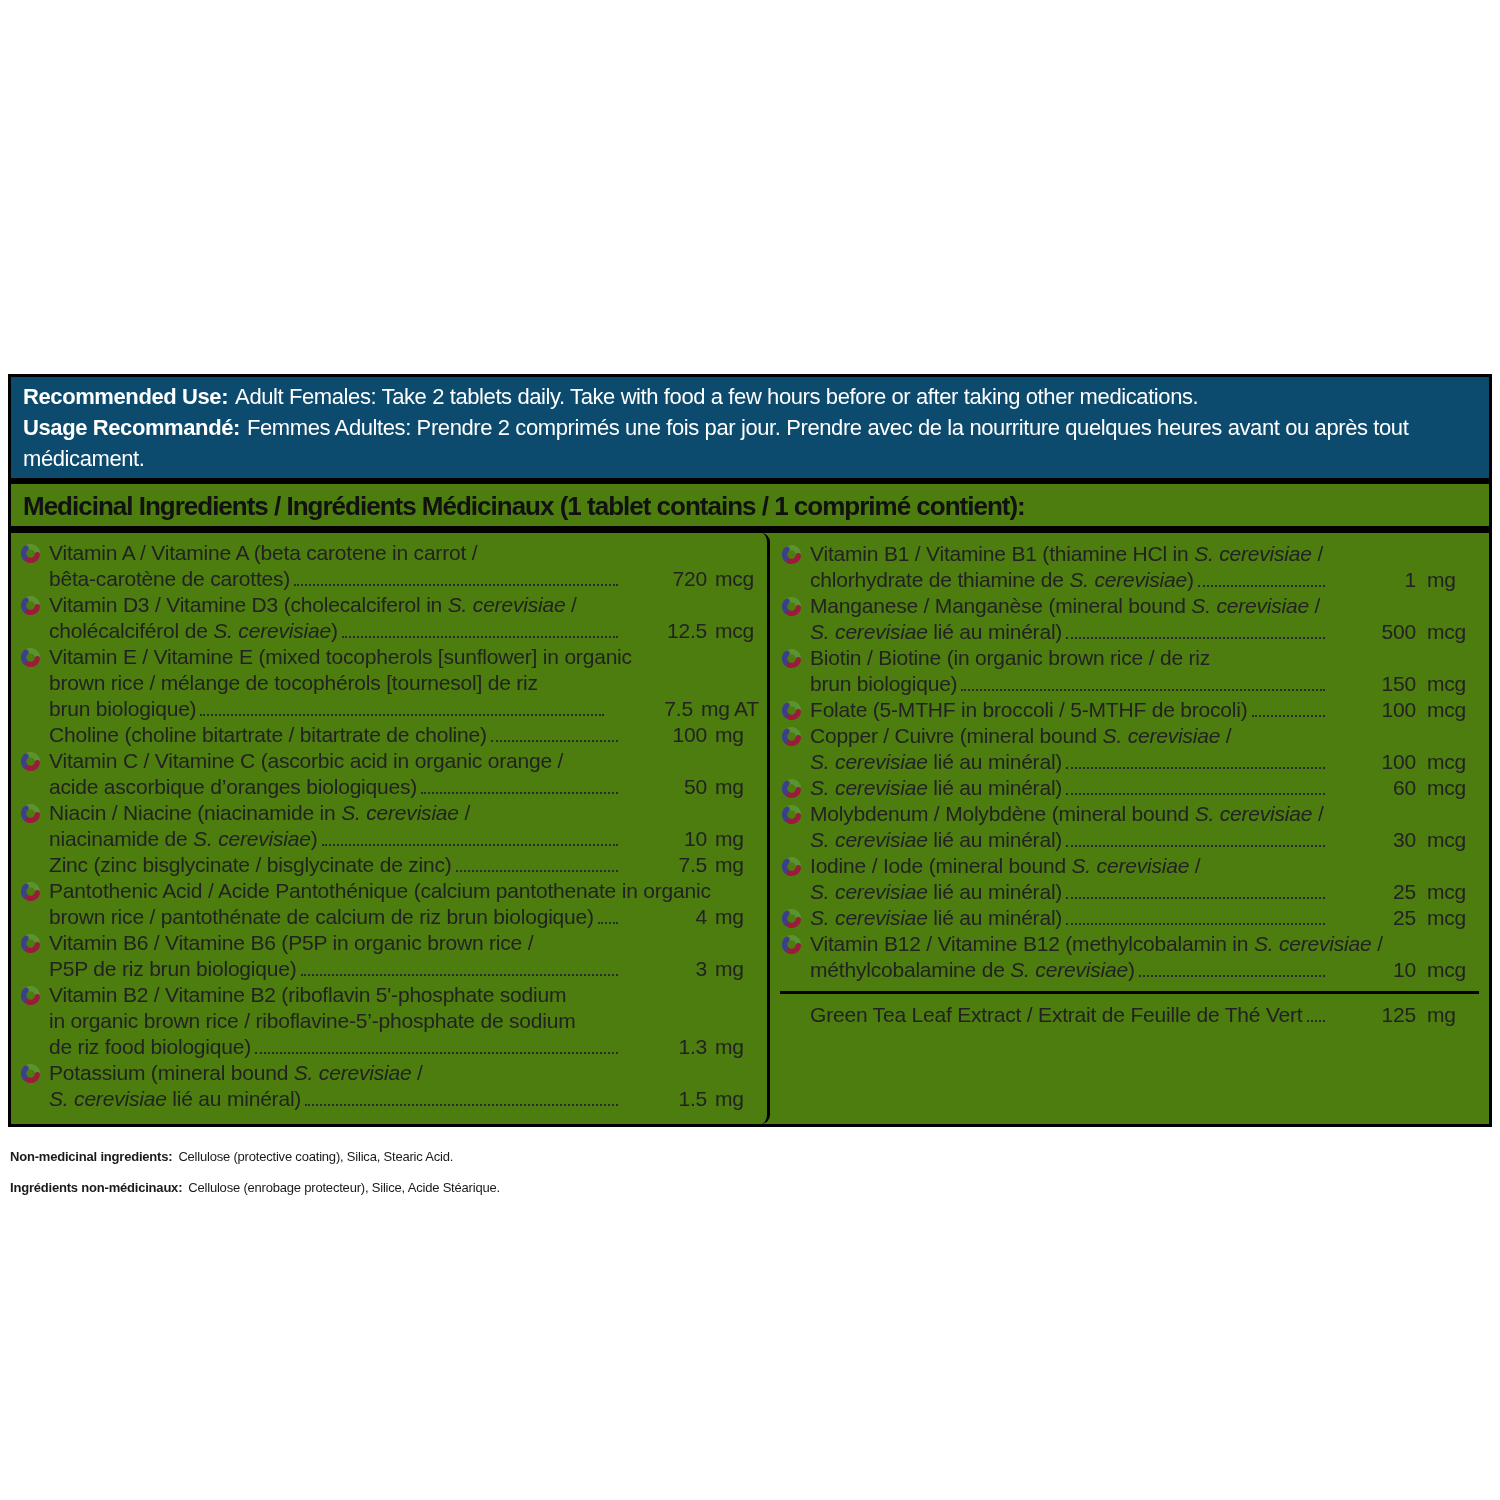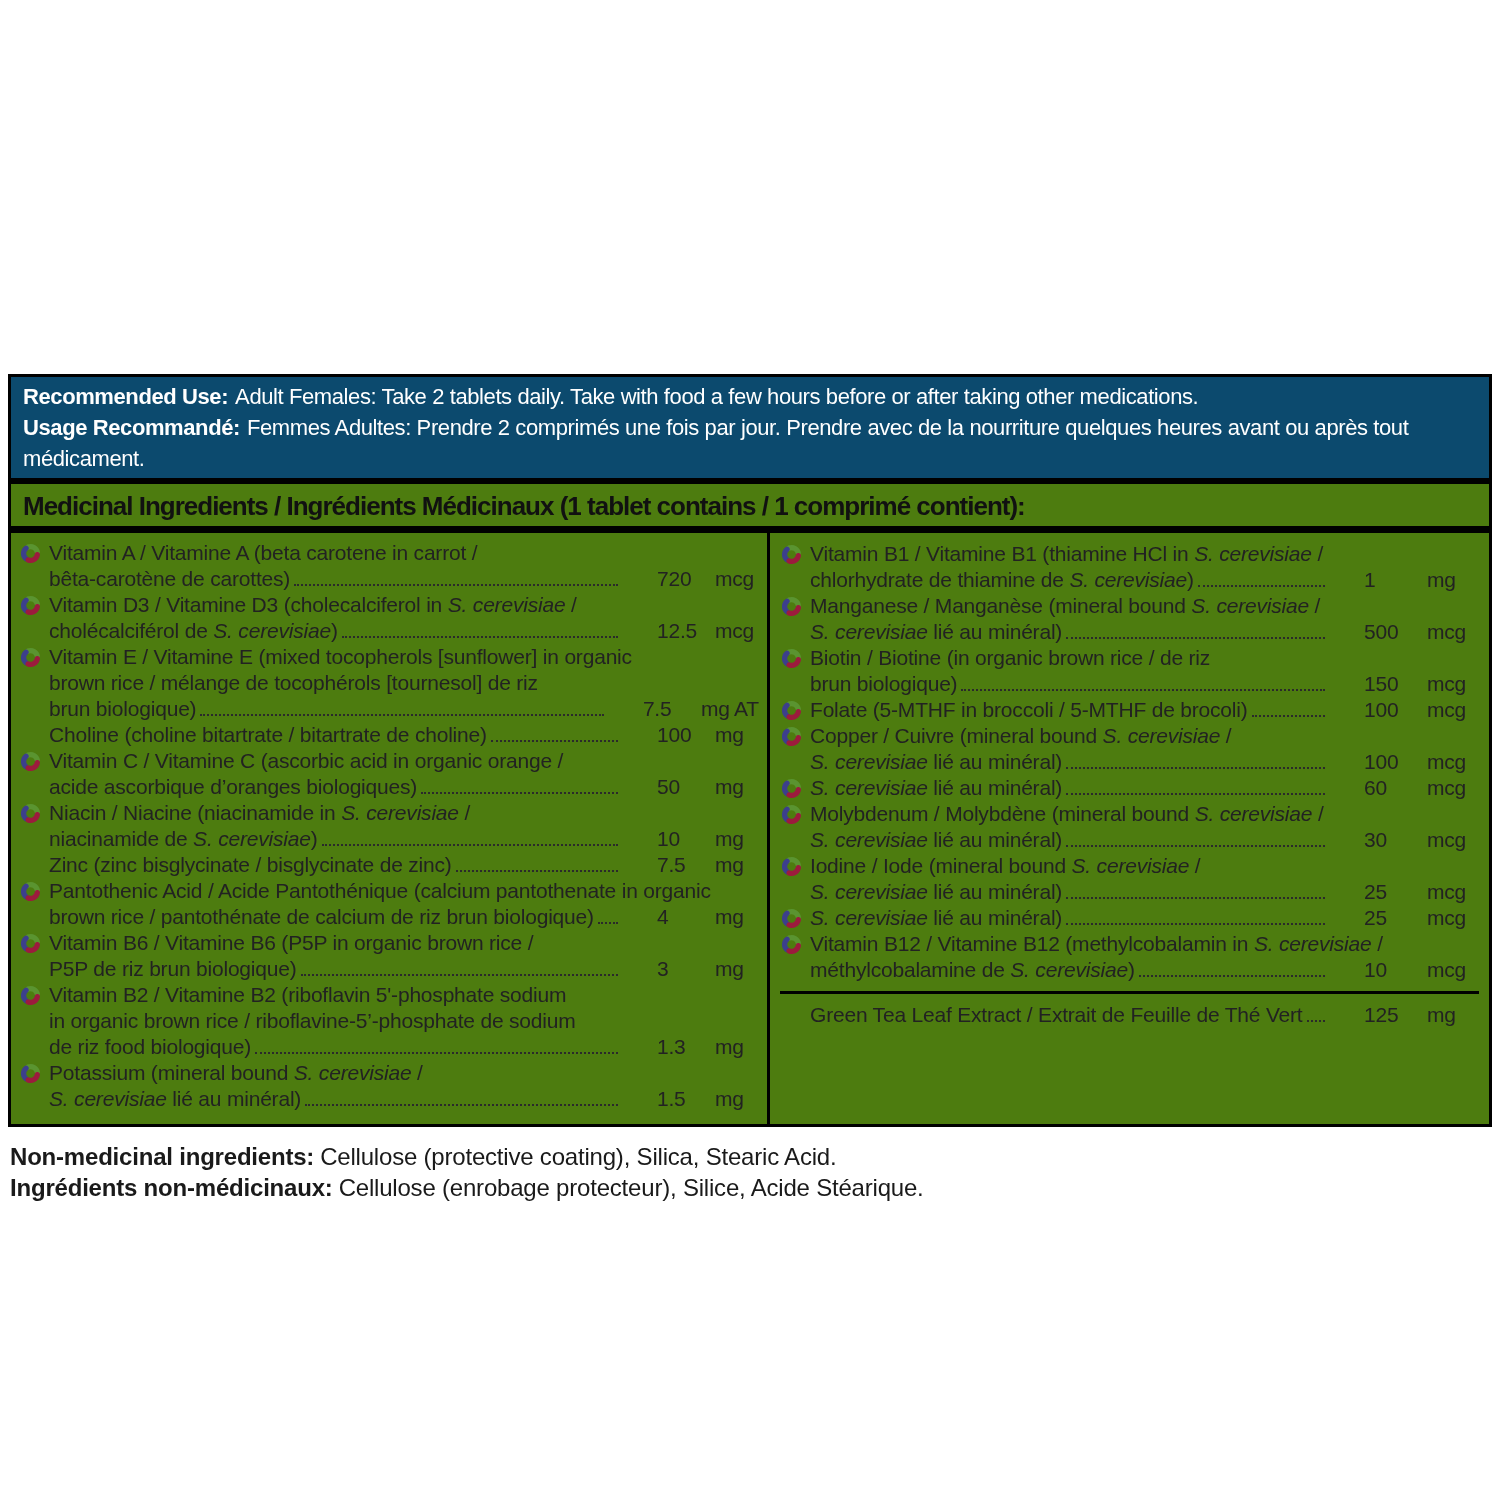--- a/index.html
+++ b/index.html
@@ -15,42 +15,42 @@
     border:3px solid #000;background:#0e6226;color:#ffffff;
     padding:4px 12px;font-size:22px;line-height:31px;letter-spacing:-0.4px;
   }
   .banner .b{font-weight:bold;margin-right:7px;}
 
   
   .box{border:3px solid #000;background:#4d7c0f;}
   .title{font-size:26px;font-weight:bold;letter-spacing:-1px;padding:7px 12px 4px;color:#111;}
   .rule{height:7px;background:#000;}
   .cols{display:flex;align-items:stretch;}
-  .col{box-sizing:border-box;}
+  .col{box-sizing:border-box;border-radius:9px;}
   .col.left{width:759px;border-right:3px solid #000;padding:7px 8px 12px 8px;}
   .col.right{flex:1;padding:8px 10px 12px 10px;}
 
   .ing{position:relative;padding-left:30px;font-size:21px;line-height:26px;letter-spacing:-0.2px;color:#222;}
   .bullet-icon{position:absolute;left:1px;top:3px;width:21px;height:21px;}
   .line .txt{white-space:pre-wrap;}
   .line.last{display:flex;align-items:baseline;}
   .leader{flex:1 1 auto;min-width:10px;height:2px;position:relative;}
   .leader::after{
     content:"";position:absolute;left:4px;right:4px;bottom:0;
     border-bottom:2.5px dotted #2a2a2a;
   }
-  .amt{white-space:nowrap;margin-left:35px;}
+  .amt{text-align:right;white-space:nowrap;margin-left:35px;}
   .left .amt{min-width:50px;}
   .left .unit{margin-left:8px;min-width:44px;white-space:nowrap;}
   .right .amt{min-width:52px;}
   .right .unit{margin-left:11px;min-width:52px;white-space:nowrap;}
   .sep{border-top:3px solid #000;margin:8px 0;}
 
   
-  .footer{margin:14px 2px 0;font-size:24px;line-height:31px;letter-spacing:-0.2px;color:#1a1a1a;}
+  .footer{margin:14px 2px 0;font-size:13px;line-height:31px;letter-spacing:-0.2px;color:#1a1a1a;}
   .footer .b{font-weight:bold;margin-right:6px;}
 </style>
 </head>
 <body>
 
 <div class="page">
 
   <div class="banner" style="background: #0c4a6e;">
     <div class="banner-line"><span class="b">Recommended Use:</span><span>Adult Females: Take 2 tablets daily. Take with food a few hours before or after taking other medications.</span></div>
     <div class="banner-line"><span class="b">Usage Recommandé:</span><span>Femmes Adultes: Prendre 2 comprimés une fois par jour. Prendre avec de la nourriture quelques heures avant ou après tout médicament.</span></div>

